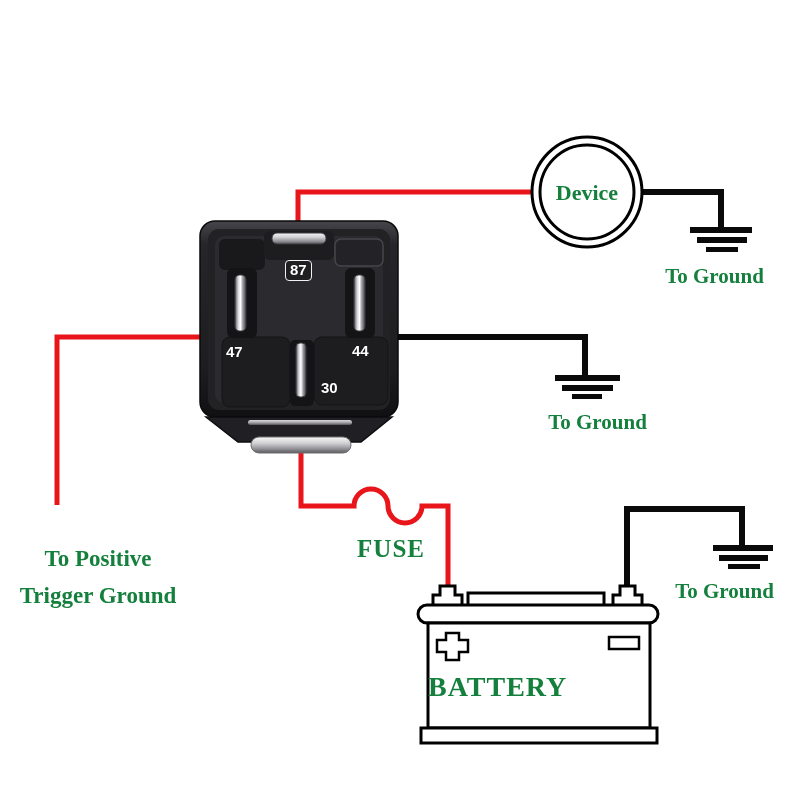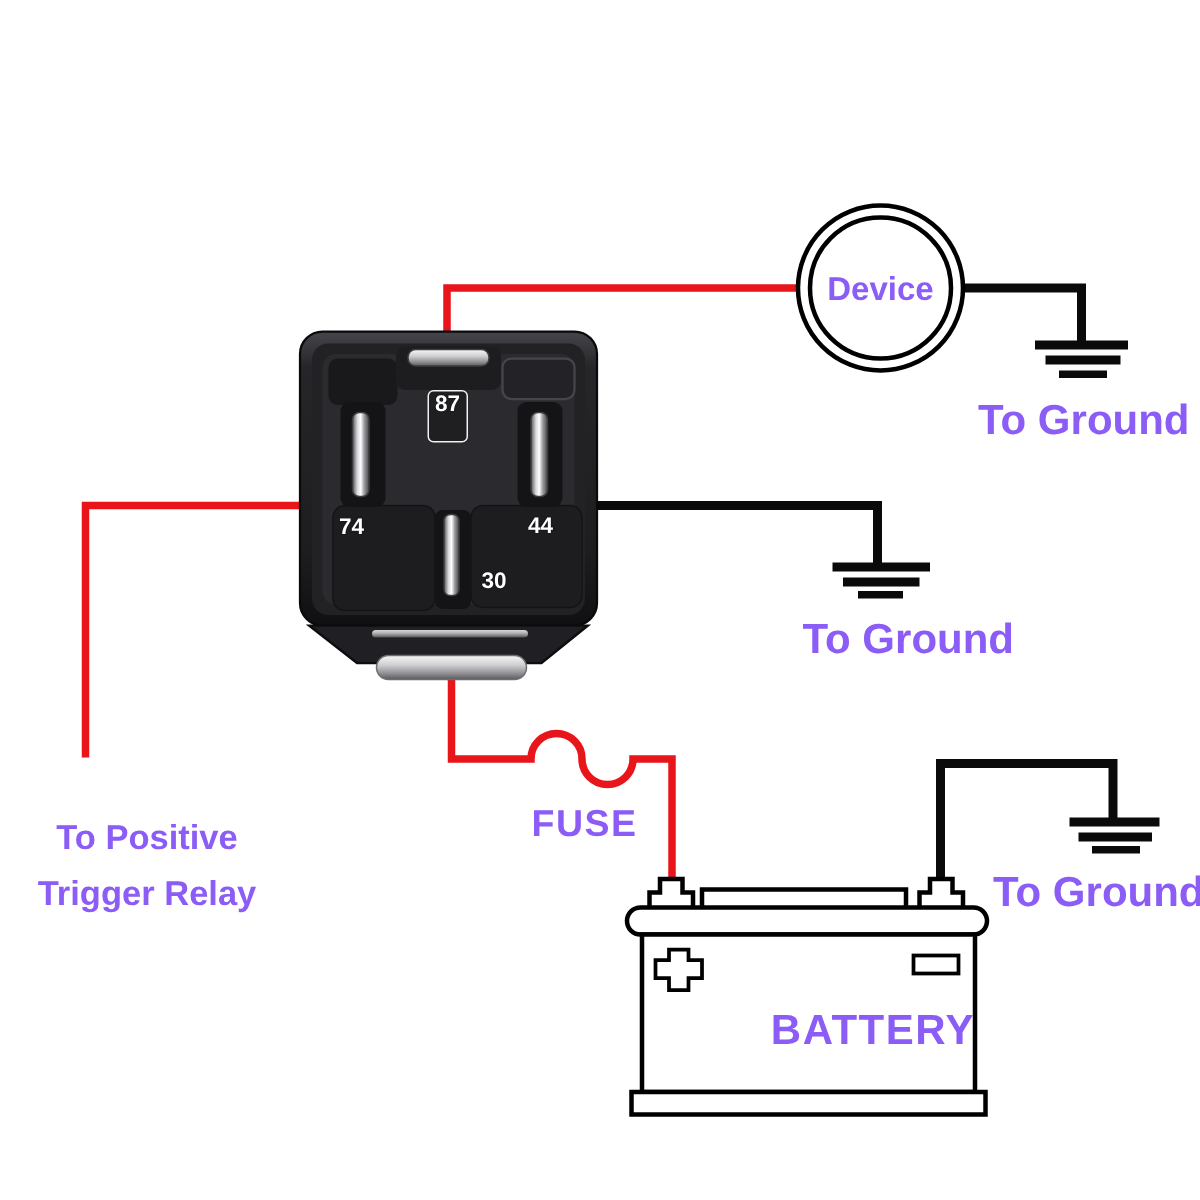--- a/index.html
+++ b/index.html
@@ -7,32 +7,32 @@
     position:relative;width:800px;height:800px;background:#ffffff;overflow:hidden;
     font-family:"Liberation Sans", sans-serif;
   }
   svg.layer{position:absolute;left:0;top:0;}
   .title{
     position:absolute;left:0;top:62px;width:800px;text-align:center;
     font-size:30px;font-weight:bold;font-style:italic;color:#111;
     letter-spacing:0px;white-space:nowrap;
   }
   .title .title-red{color:#ed1c24;}
-  .lbl{position:absolute;font-weight:bold;color:#8b5cf6;white-space:nowrap;}
-  .ground-lbl{font-size:28px;}
+  .lbl{position:absolute;font-weight:bold;color:#15803d;white-space:nowrap;font-family:Liberation Serif, serif;}
+  .ground-lbl{font-size:21px;}
   .device-lbl{left:527px;top:180px;width:120px;font-size:22px;text-align:center;}
   .fuse-lbl{left:345px;top:535px;width:80px;font-size:25px;text-align:right;letter-spacing:1px;}
-  .battery-lbl{left:428px;top:671px;width:222px;font-size:28px;text-align:right;letter-spacing:1px;}
+  .battery-lbl{left:428px;top:671px;width:222px;font-size:28px;text-align:left;letter-spacing:1px;}
   .trigger-lbl{left:0px;top:540px;width:196px;font-size:23px;text-align:center;line-height:37px;}
   .pin{
     position:absolute;color:#fff;font-weight:bold;font-size:15px;line-height:18px;
     text-shadow:0 0 1px rgba(0,0,0,.8);
   }
   .pin-badge{
-    border:1.5px solid #f2f2f2;border-radius:4px;padding:0px 4px 16px 4px;
+    border:1.5px solid #f2f2f2;border-radius:4px;padding:0px 4px 2px 4px;
     background:rgba(10,10,12,.35);
   }
 </style>
 </head>
 <body>
 
 <div class="canvas">
 
 
   <svg class="layer" width="800" height="800" viewBox="0 0 800 800">
@@ -127,27 +127,27 @@
   <div class="lbl device-lbl">Device</div>
 
   <div class="lbl ground-lbl" style="left:652px;top:264px;width:125px;text-align:center;">To Ground</div>
 
   <div class="lbl ground-lbl" style="left:535px;top:410px;width:125px;text-align:center;">To Ground</div>
 
   <div class="lbl ground-lbl" style="left:662px;top:579px;width:125px;text-align:center;">To Ground</div>
 
   <div class="lbl trigger-lbl">
     <div>To Positive</div>
-    <div>Trigger Relay</div>
+    <div>Trigger Ground</div>
   </div>
 
   <div class="lbl fuse-lbl">FUSE</div>
 
   <div class="lbl battery-lbl">BATTERY</div>
 
   <span class="pin" style="left:285px;top:261px;">
     <span class="pin-badge">87</span>
   </span>
-  <span class="pin" style="left:226px;top:343px;">74</span>
+  <span class="pin" style="left:226px;top:343px;">47</span>
   <span class="pin" style="left:352px;top:342px;">44</span>
   <span class="pin" style="left:321px;top:379px;text-align:center;">30</span>
 
 </div>
 
 </body></html>

